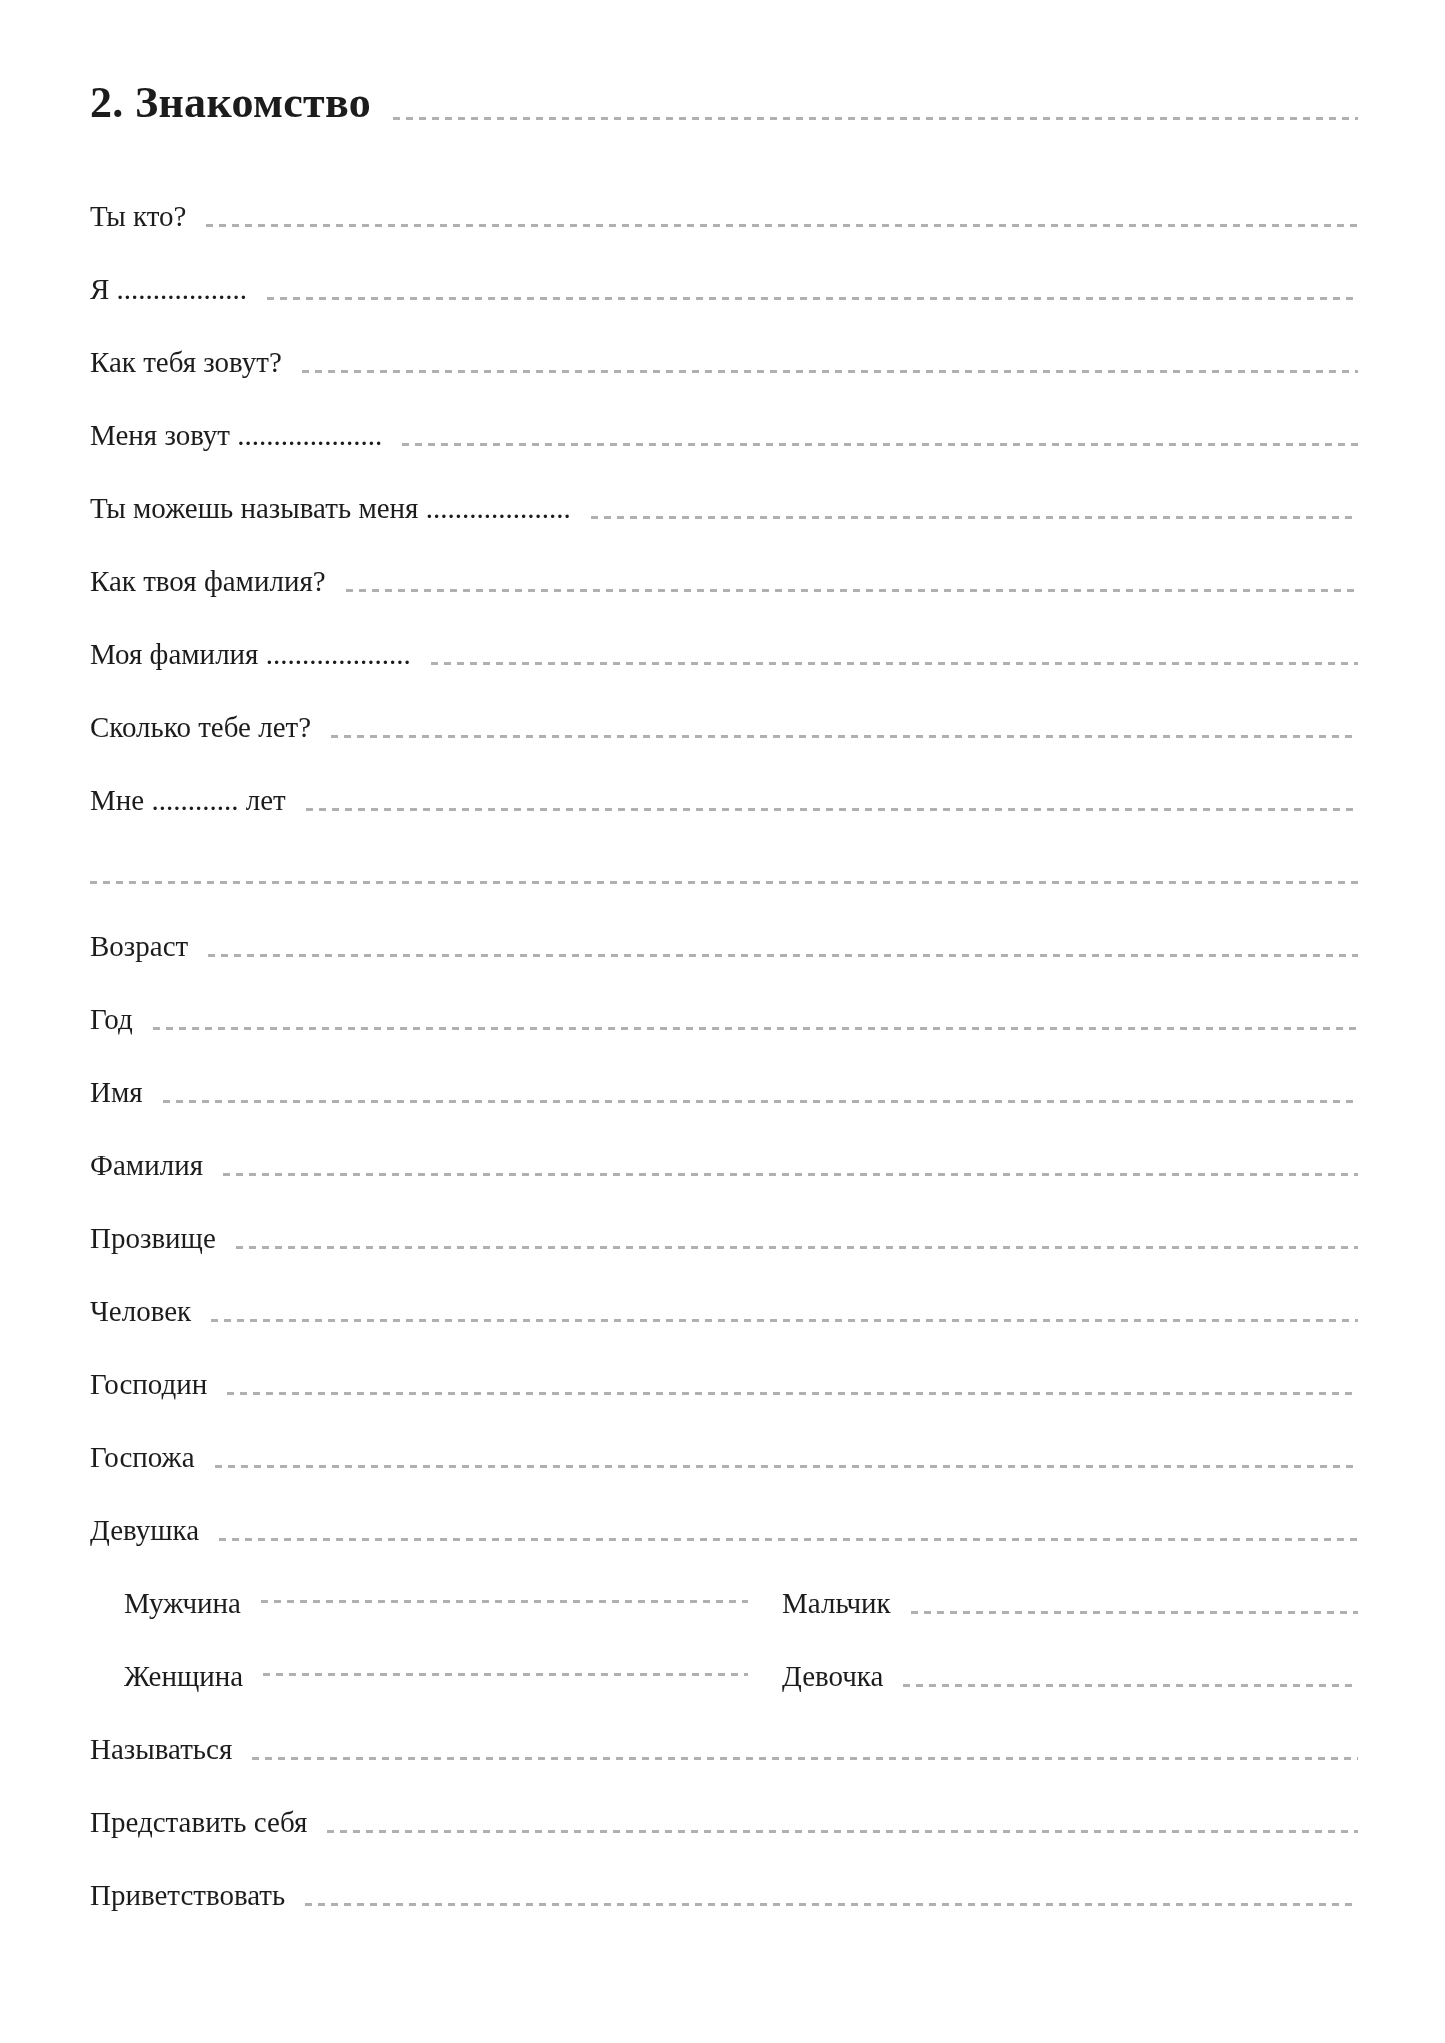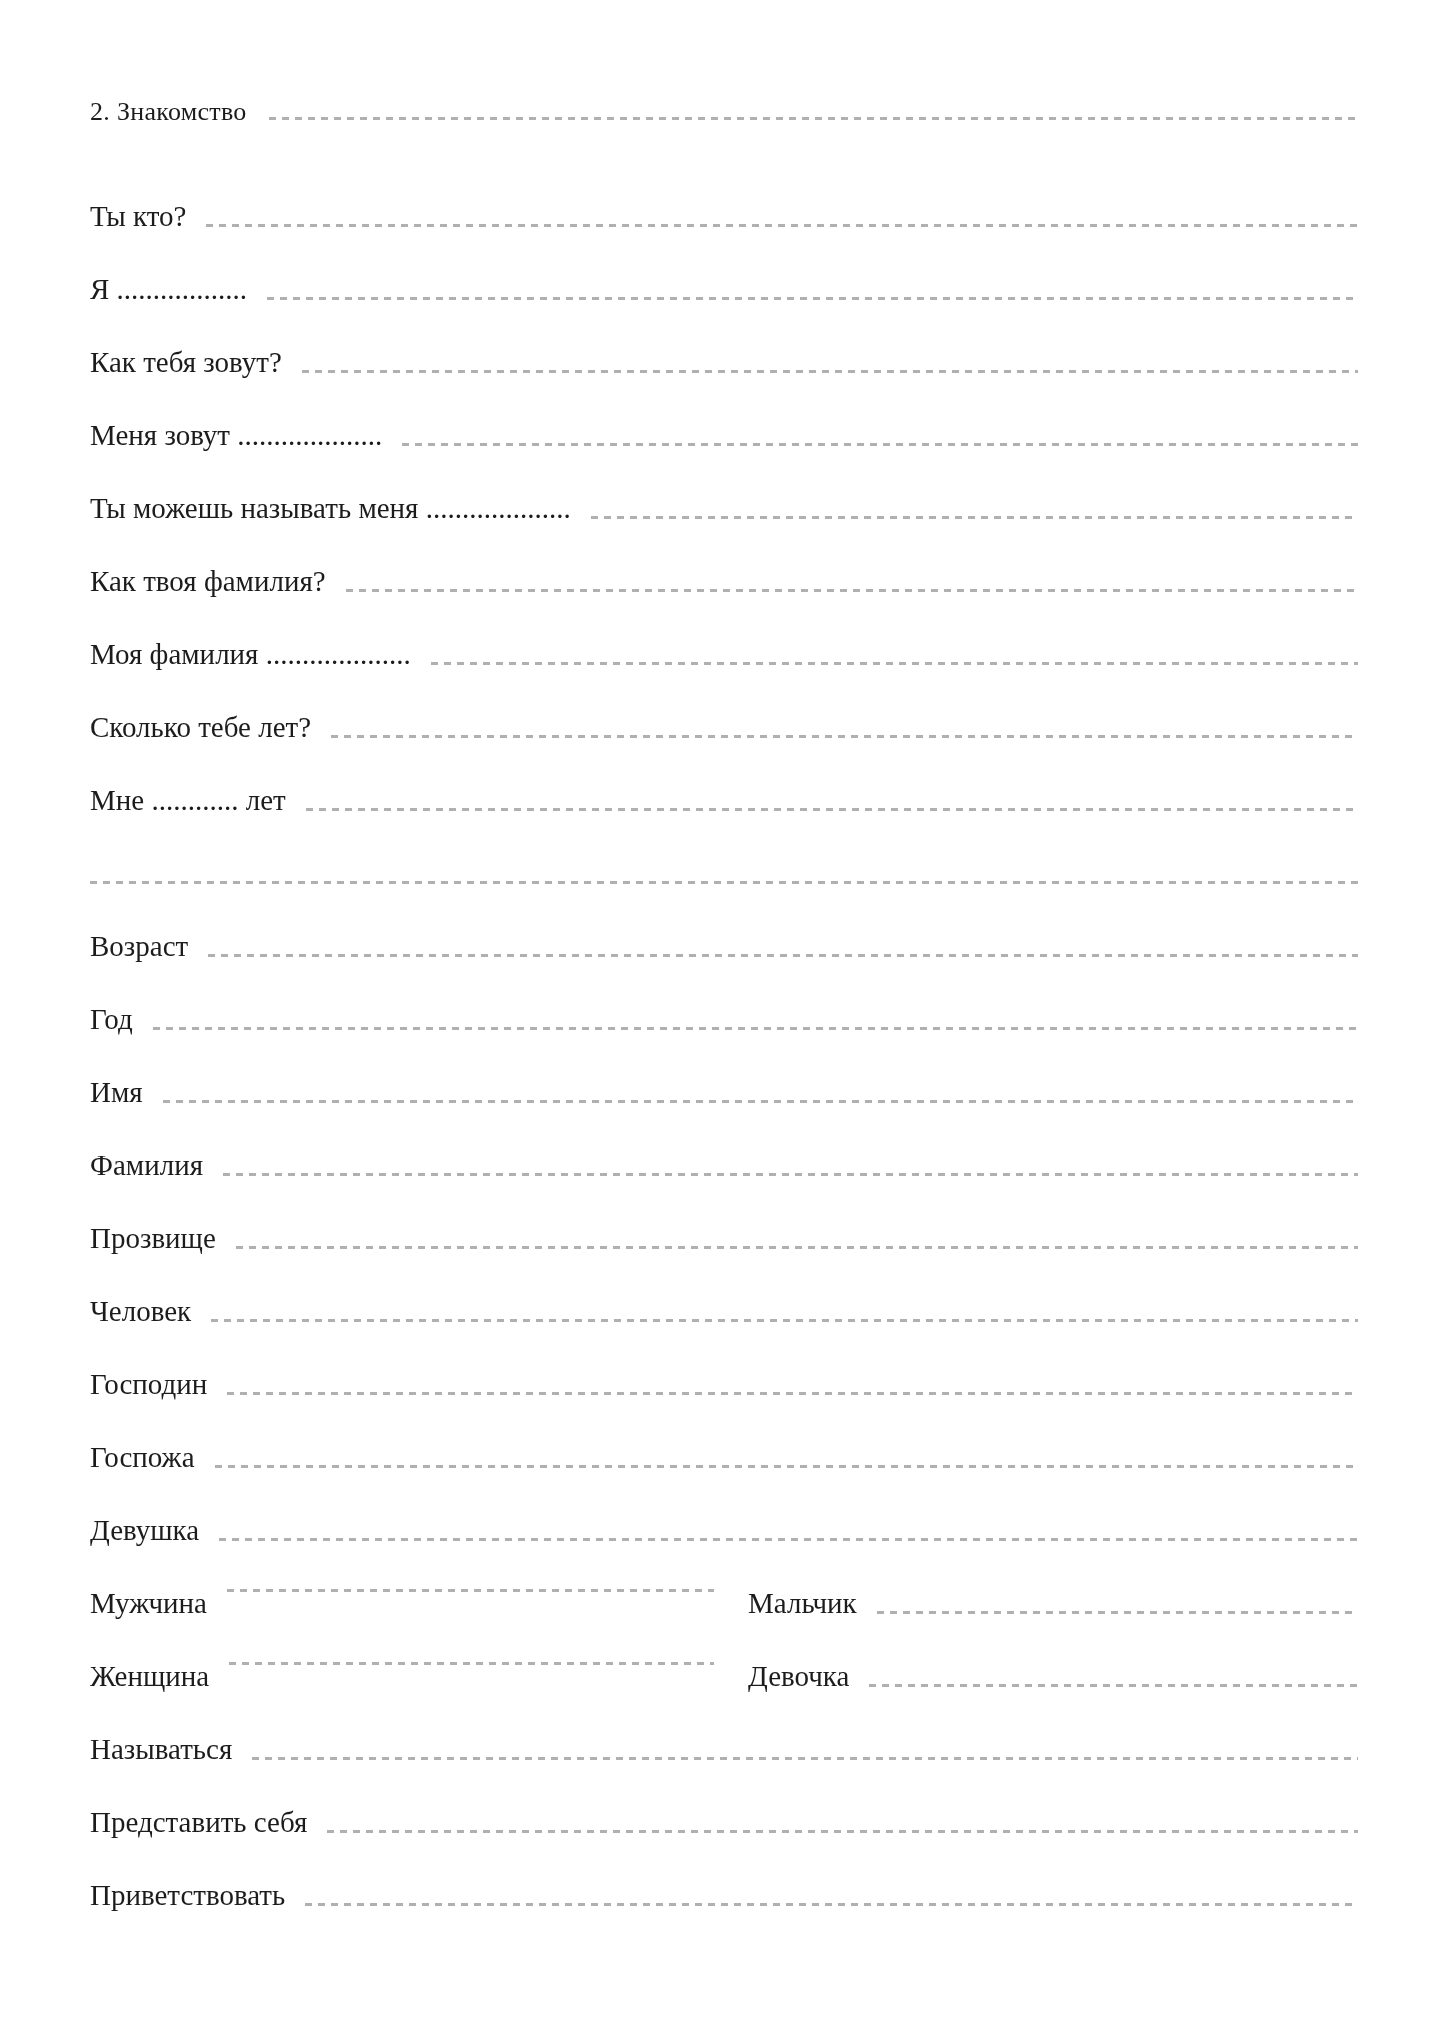--- a/index.html
+++ b/index.html
@@ -17,22 +17,22 @@
     font-family: "Liberation Serif", "DejaVu Serif", serif;
     color: #1c1c1c;
     overflow: hidden;
   }
   .title-row {
     display: flex;
     align-items: flex-end;
     height: 53px;
   }
   .title {
-    font-size: 26px;
-    font-weight: normal;
+    font-size: 44px;
+    font-weight: bold;
     line-height: 1;
     letter-spacing: 0.3px;
     white-space: pre;
   }
   .rows {
     margin-top: 33px;
   }
   .row {
     display: flex;
     align-items: flex-end;
@@ -55,23 +55,24 @@
   }
   .dash.title-dash {
     margin-left: 22px;
     margin-bottom: 5px;
   }
   .dash.no-label {
     margin-left: 0;
   }
   .cell-left {
     display: flex;
-    align-items: flex-start;
+    align-items: center;
     width: 624px;
     flex: 0 0 624px;
+    margin-left: 34px;
   }
   .label2 {
     margin-left: 34px;
   }
 </style>
 </head>
 <body>
 
 <div class="page">
   <div class="title-row">

